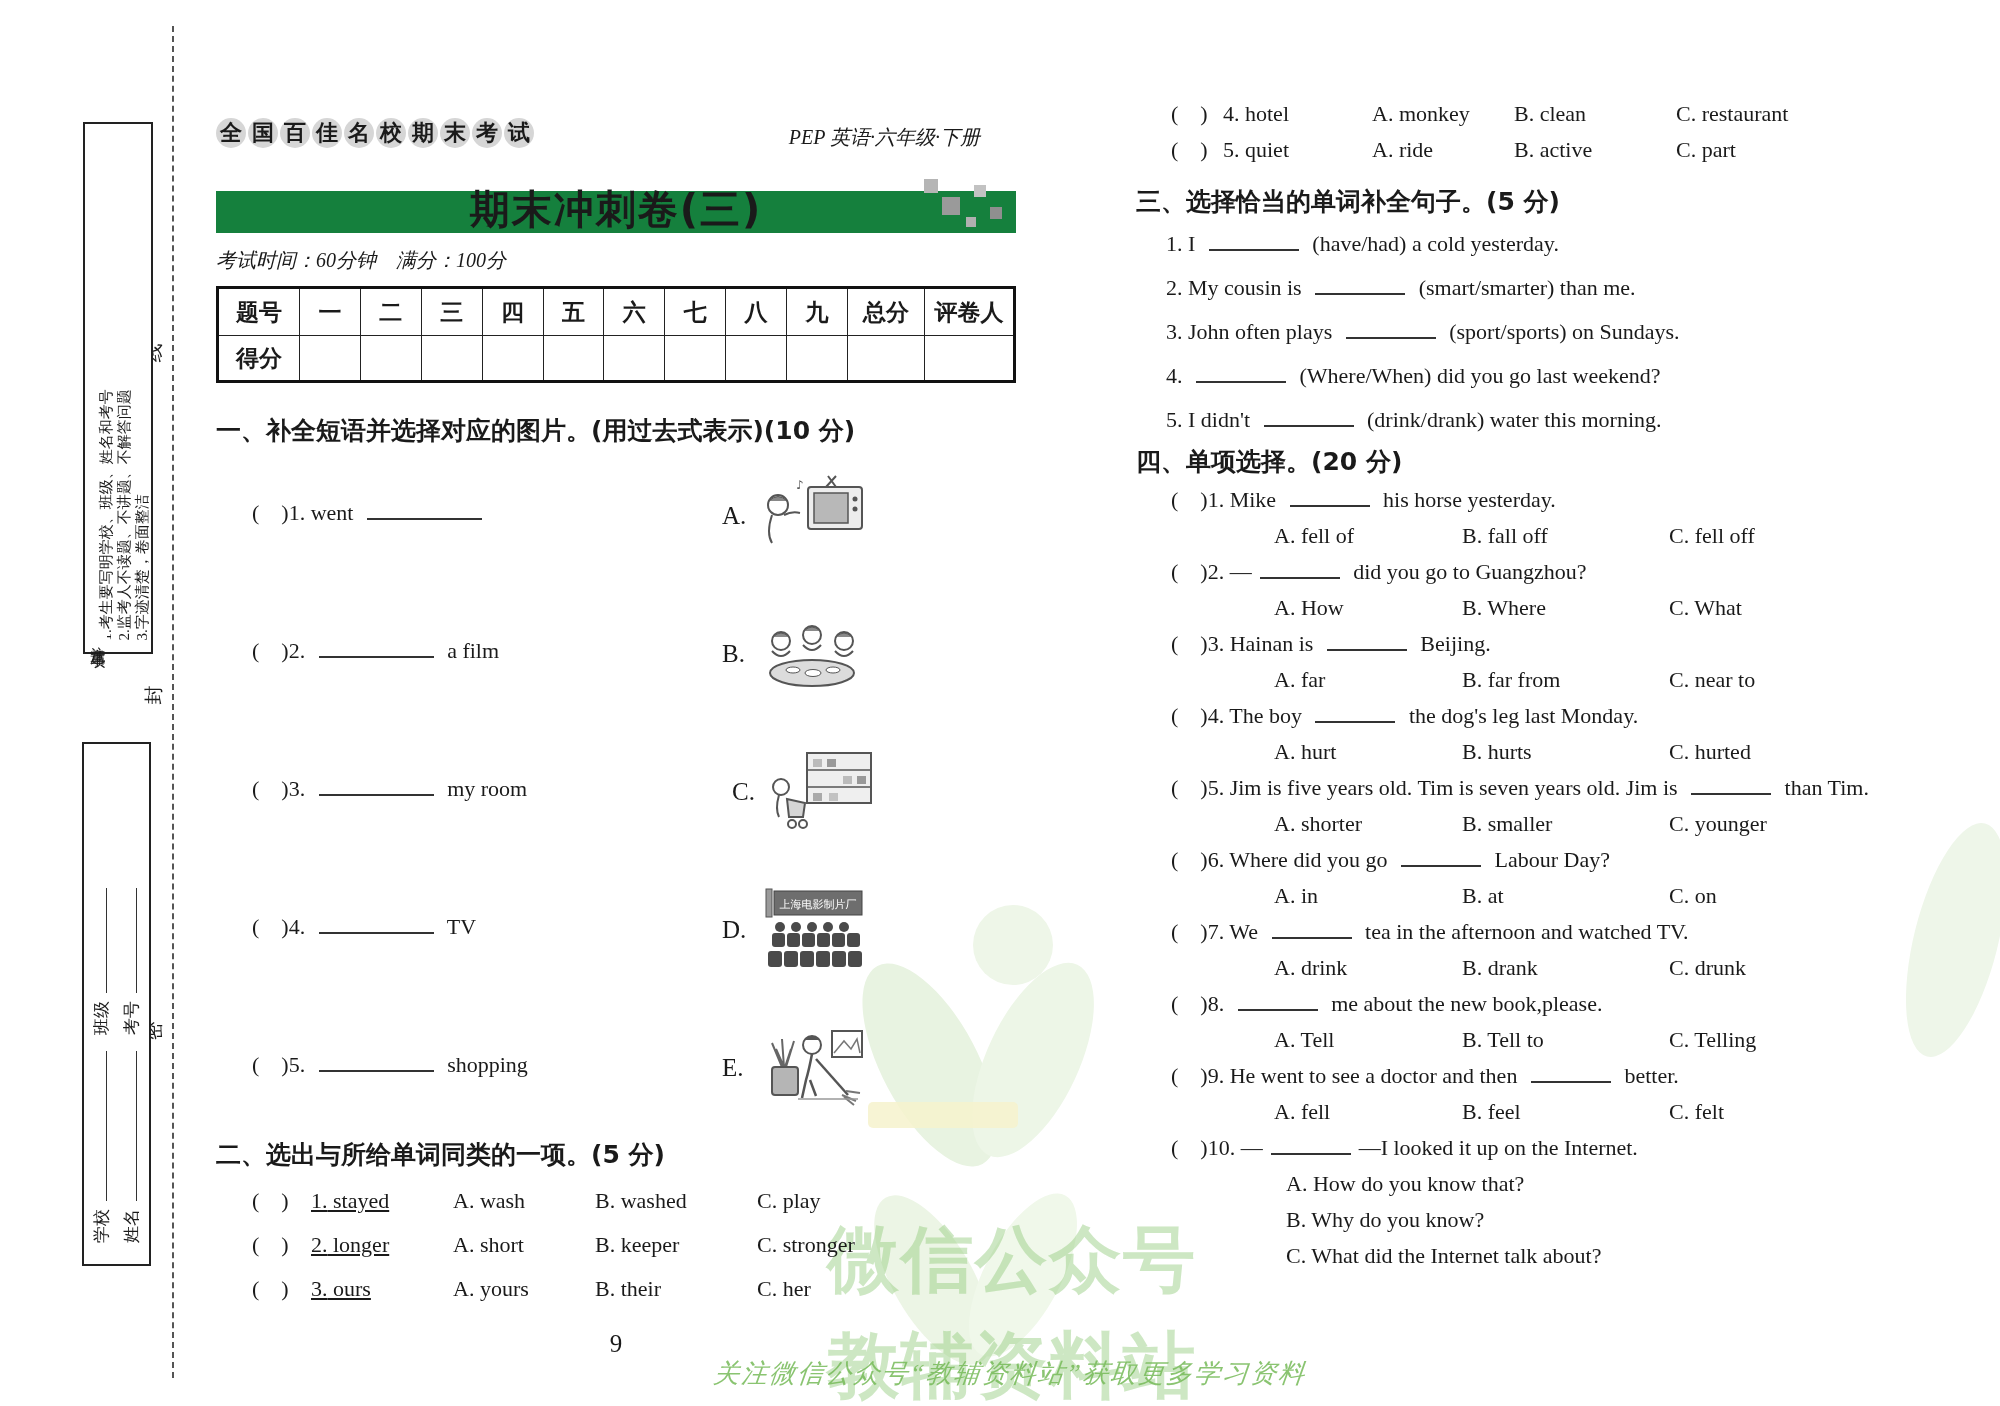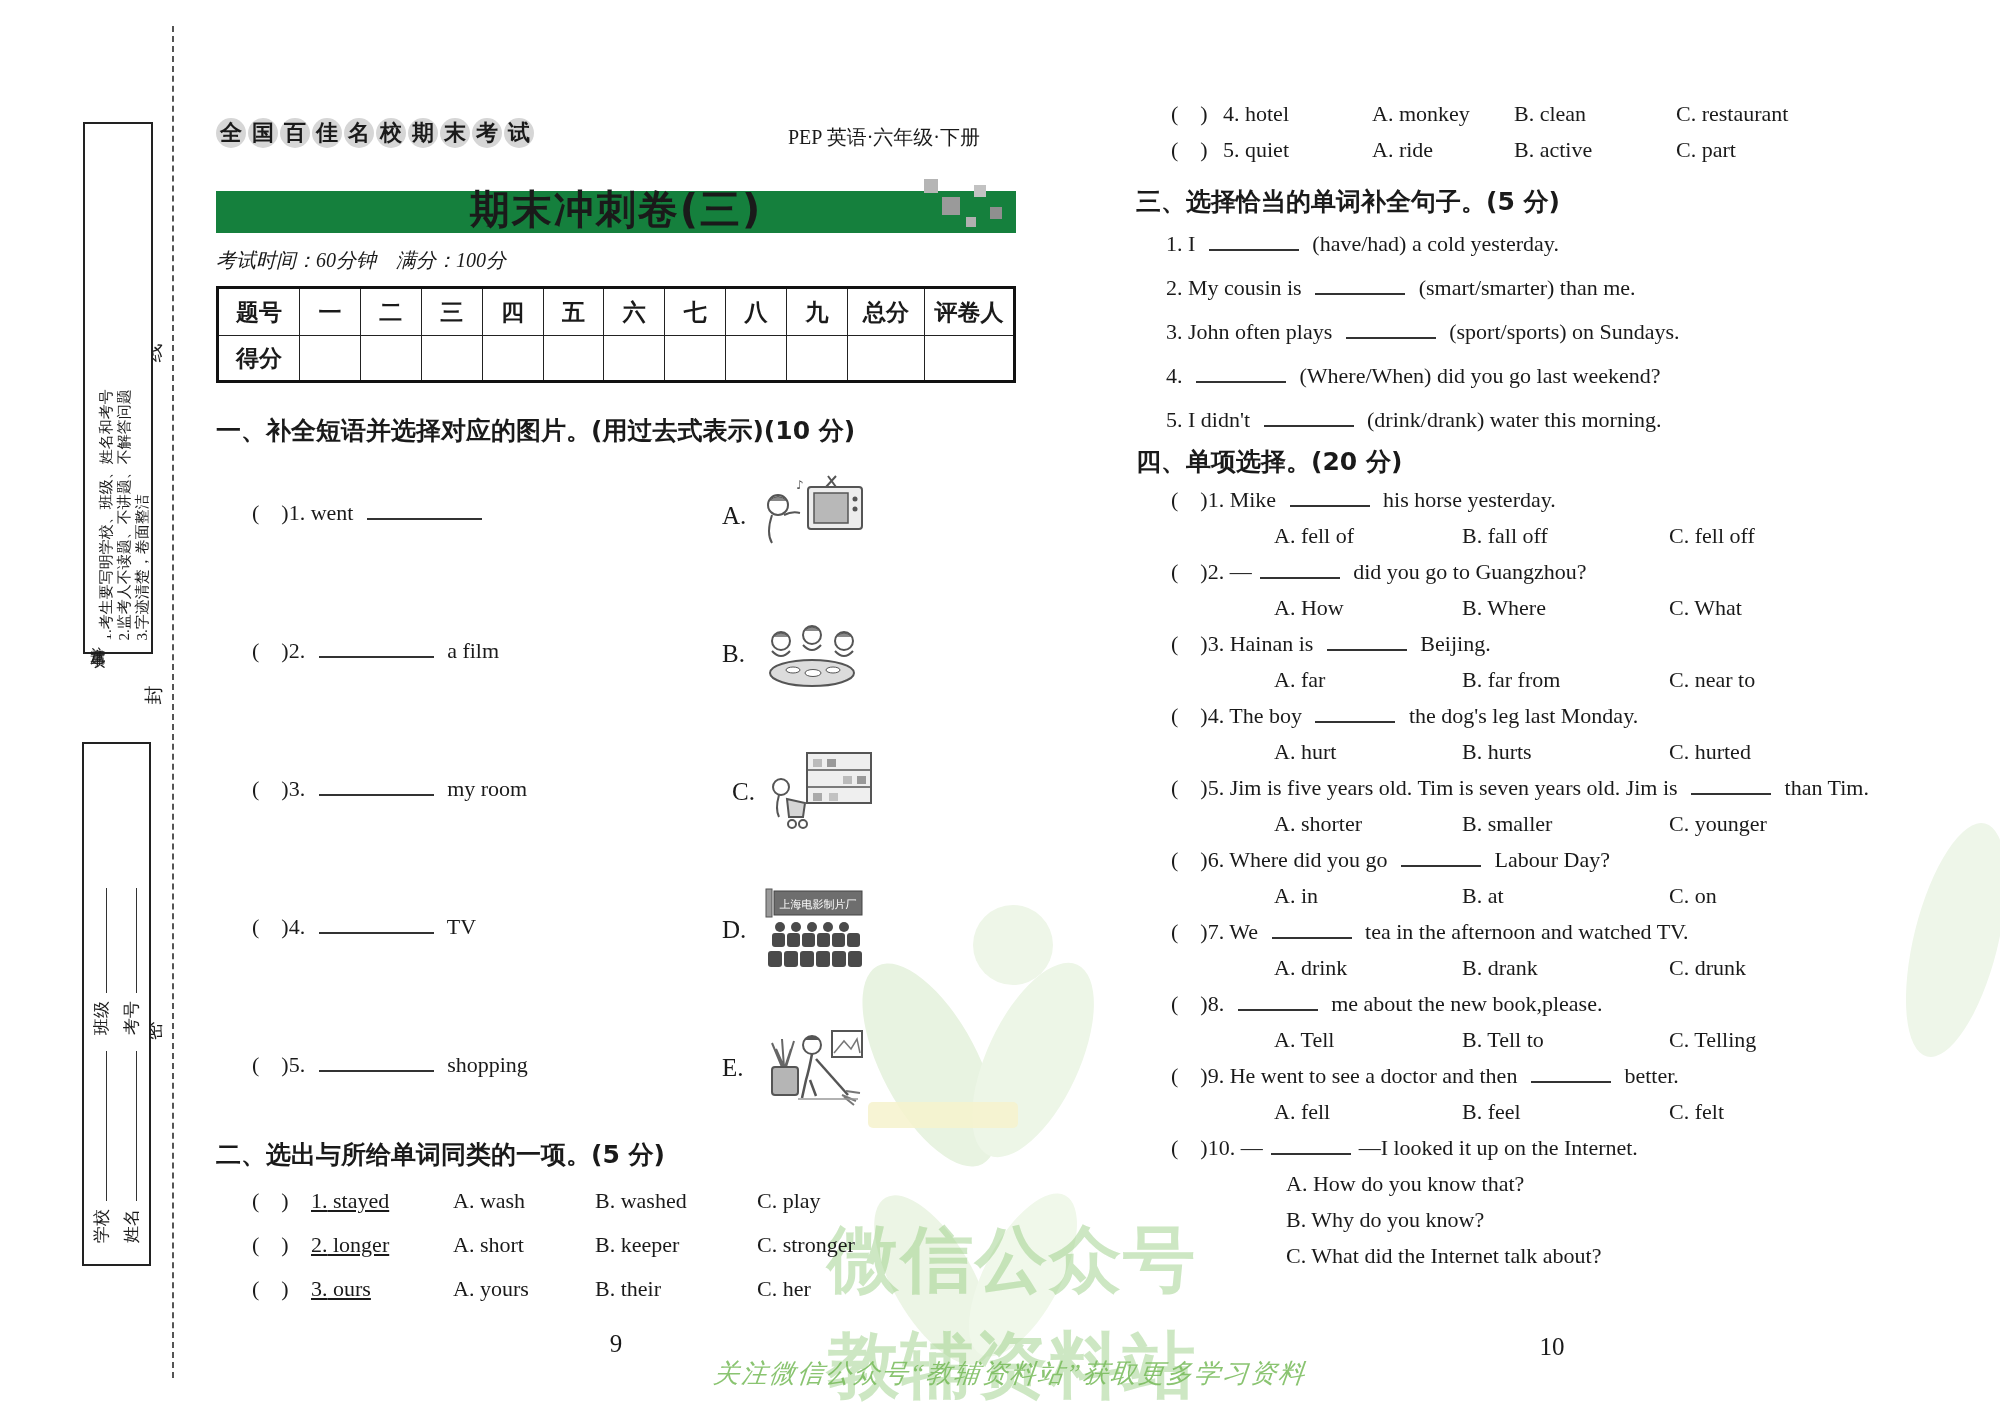--- a/index.html
+++ b/index.html
@@ -47,21 +47,21 @@
     vertical-align:baseline;margin:0 16px 0 8px;}
   .fb-long{width:150px;} .fb-short{width:105px;}
 
   
   #left-page{position:absolute;left:216px;top:118px;width:800px;height:1260px;z-index:2;}
   .brand-row{display:flex;justify-content:space-between;align-items:flex-start;}
   .brand{display:flex;gap:2px;}
   .brand-ch{width:30px;height:30px;border-radius:50%;background:#d6d6d6;
     display:flex;align-items:center;justify-content:center;
     font-size:22px;font-weight:bold;}
-  .edition{font-size:20px;margin-right:36px;padding-top:6px;}
+  .edition{font-size:20px;margin-right:36px;padding-top:6px;font-style:italic;}
   #title-bar{position:relative;margin-top:40px;height:42px;background:#15803d;}
   #paper-title{position:absolute;left:0;right:0;top:-9px;text-align:center;
     font-size:40px;font-weight:bold;letter-spacing:2px;}
   .mq{position:absolute;}
   .mq1{right:78px;top:-12px;width:14px;height:14px;background:#b5b5b5;}
   .mq2{right:56px;top:6px;width:18px;height:18px;background:#9a9a9a;}
   .mq3{right:30px;top:-6px;width:12px;height:12px;background:#c2c2c2;}
   .mq4{right:14px;top:16px;width:12px;height:12px;background:#8f8f8f;}
   .mq5{right:40px;top:26px;width:10px;height:10px;background:#b0b0b0;}
   #exam-info{margin:14px 8px 0 0;font-size:20px;font-style:italic;}
@@ -447,14 +447,13 @@
       <span class="o-a">A. fell</span>
       <span class="o-b">B. feel</span>
       <span class="o-c">C. felt</span>
     </div>
 
   <div class="q-line"><span class="paren">(    )</span><span>10.</span> <span>—</span><span class="blank bw80"></span><span>—I looked it up on the Internet.</span></div>
   <div class="opt-stack">A. How do you know that?</div>
   <div class="opt-stack">B. Why do you know?</div>
   <div class="opt-stack">C. What did the Internet talk about?</div>
 
-  <div id="page-num-right">10</div>
 </div>
 
 </body></html>

